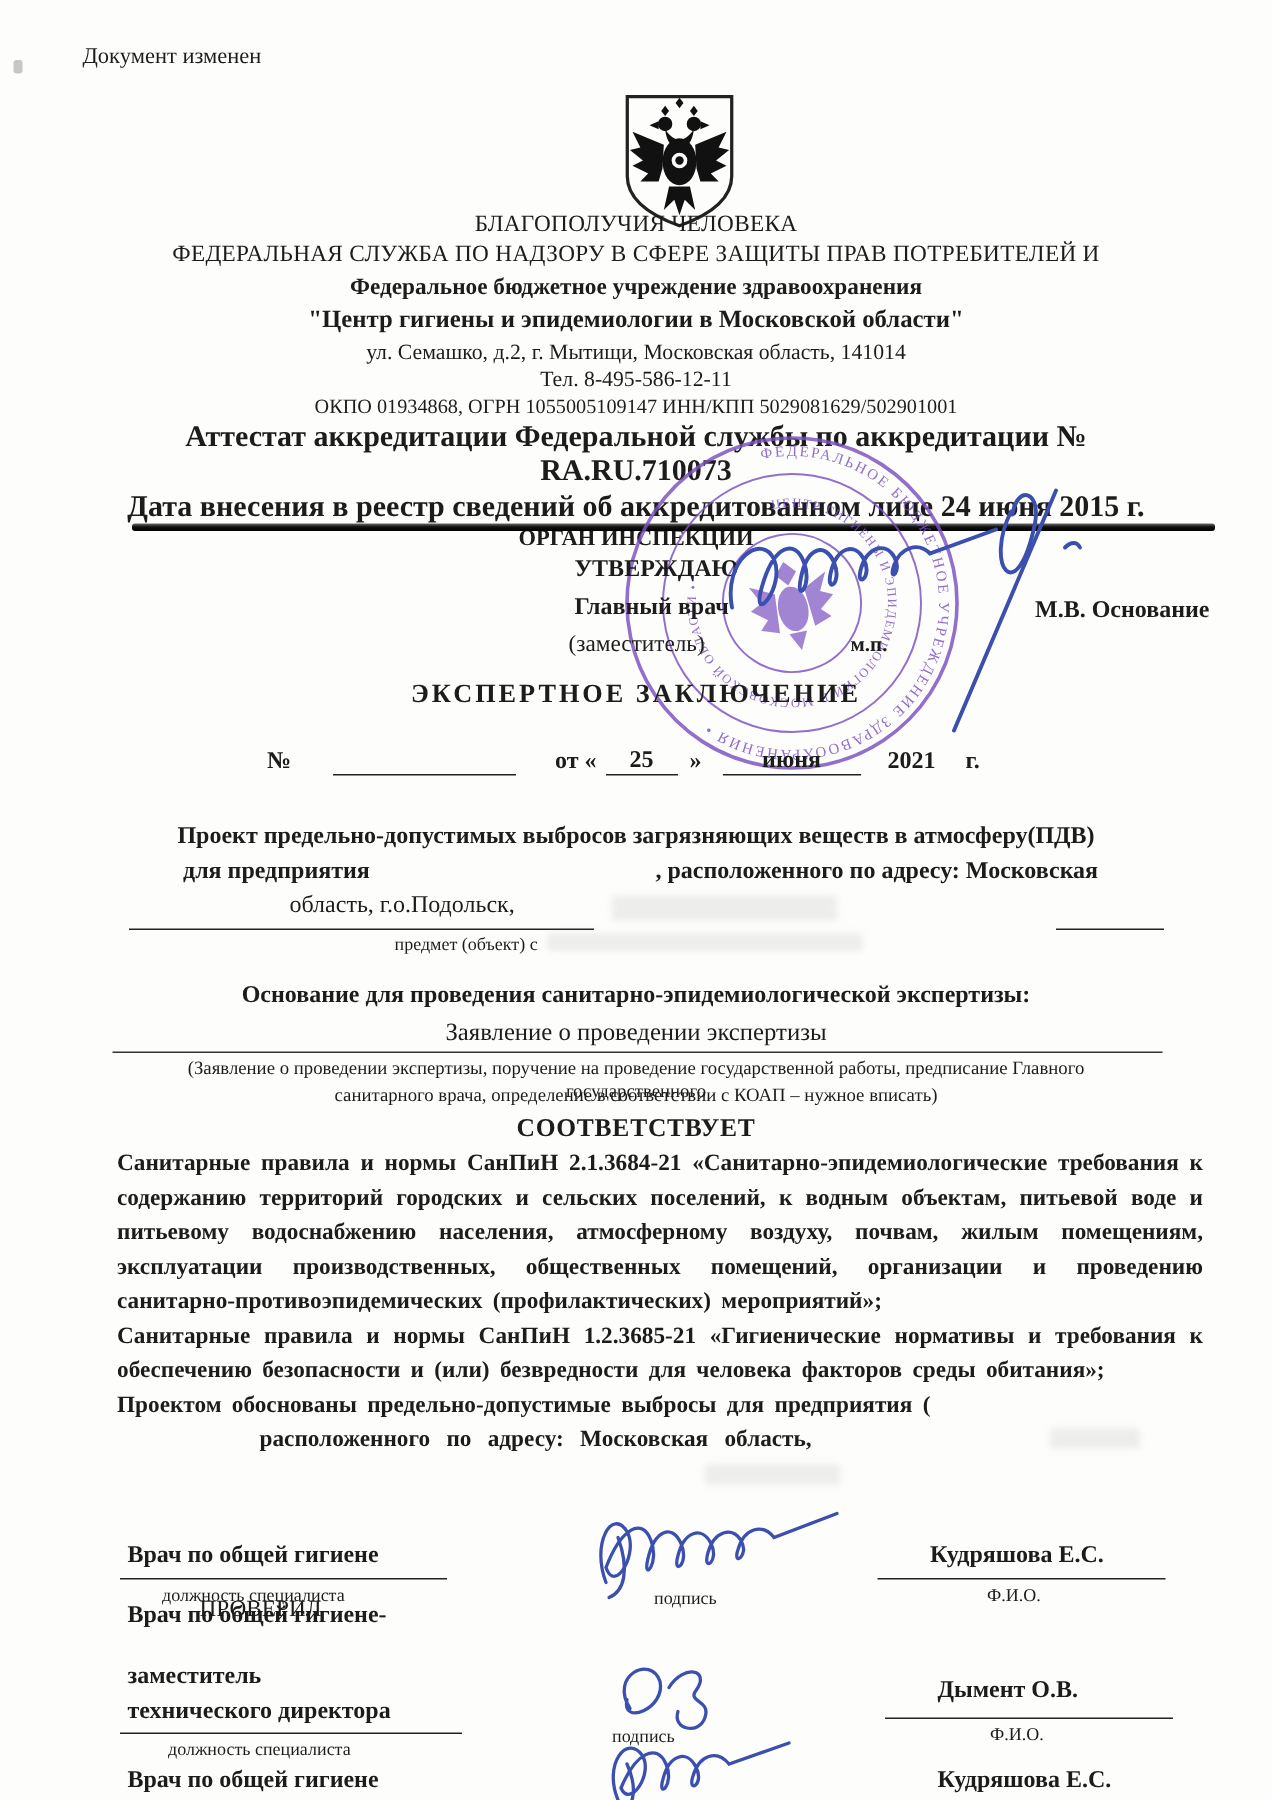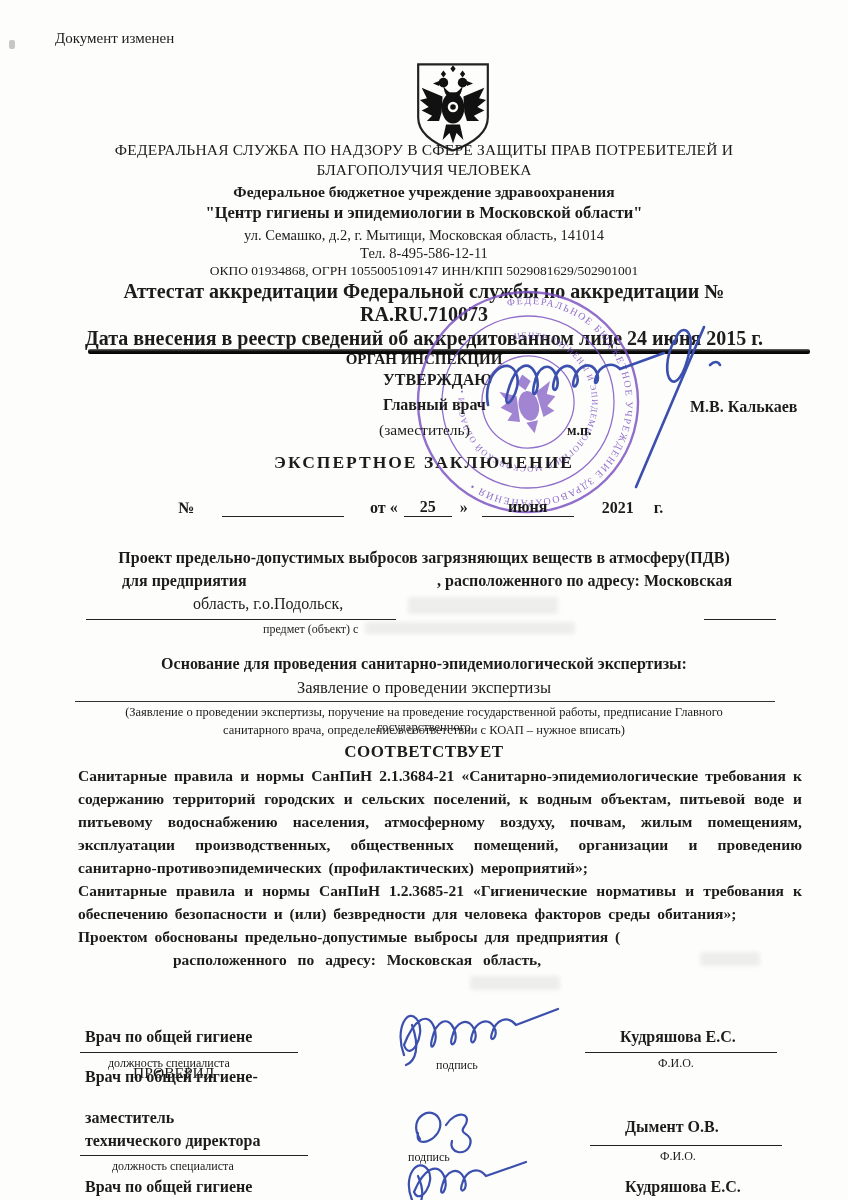--- a/index.html
+++ b/index.html
@@ -84,22 +84,22 @@
       <path d="M38 42 L14 32 L20 44 L12 46 L22 54 L14 58 L26 64 L20 70 L34 70 L37 60 Z"></path>
       <path d="M62 42 L86 32 L80 44 L88 46 L78 54 L86 58 L74 64 L80 70 L66 70 L63 60 Z"></path>
       <path d="M42 74 L38 92 L46 84 L50 96 L54 84 L62 92 L58 74 Z"></path>
       <circle cx="50" cy="54" r="6" fill="#fdfdfb"></circle>
       <circle cx="50" cy="54" r="3.2" fill="#111"></circle>
     </g>
   </svg>
 </div>
 
 <div class="abs letterhead">
+  <div class="lh-agency">БЛАГОПОЛУЧИЯ ЧЕЛОВЕКА</div>
   <div class="lh-agency">ФЕДЕРАЛЬНАЯ СЛУЖБА ПО НАДЗОРУ В СФЕРЕ ЗАЩИТЫ ПРАВ ПОТРЕБИТЕЛЕЙ И</div>
-  <div class="lh-agency">БЛАГОПОЛУЧИЯ ЧЕЛОВЕКА</div>
   <div class="lh-inst-type">Федеральное бюджетное учреждение здравоохранения</div>
   <div class="lh-inst-name">"Центр гигиены и эпидемиологии в Московской области"</div>
   <div class="lh-address">ул. Семашко, д.2, г. Мытищи, Московская область, 141014</div>
   <div class="lh-phone">Тел. 8-495-586-12-11</div>
   <div class="lh-reg">ОКПО 01934868, ОГРН 1055005109147 ИНН/КПП 5029081629/502901001</div>
   <div class="lh-accr">Аттестат аккредитации Федеральной службы по аккредитации № RA.RU.710073</div>
   <div class="lh-accr">Дата внесения в реестр сведений об аккредитованном лице 24 июня 2015 г.</div>
   <div class="lh-organ">ОРГАН ИНСПЕКЦИИ</div>
 </div>
 
@@ -129,21 +129,21 @@
       <path d="M130 112 L146 104 L140 116 L148 120 L138 128 L144 134 L132 138 Z"></path>
       <path d="M114 140 L120 152 L126 140 Z"></path>
     </g>
   </svg>
 </div>
 
 <div class="abs approve-label">УТВЕРЖДАЮ</div>
 <div class="abs approve-pos">Главный врач</div>
 <div class="abs approve-dep">(заместитель)</div>
 <div class="abs approve-mp">м.п.</div>
-<div class="abs approve-name">М.В. Калькаев</div>
+<div class="abs approve-name">М.В. Основание</div>
 
 <div class="abs sig-kalkaev">
   <svg width="310" height="180" viewBox="0 0 310 180">
     <g stroke="#3b4fae" stroke-width="2.6" fill="none" stroke-linecap="round">
       <path d="M10 90 C4 58 30 40 38 58 C46 76 22 104 30 76 C38 48 52 44 58 60 C64 76 52 88 56 70 C60 50 72 46 78 60 C84 74 72 82 76 66 C80 50 92 46 98 58 C104 70 92 78 96 64 C100 50 112 46 118 56 C124 66 114 74 118 62 C122 50 134 46 142 54 L186 38"></path>
       <path d="M196 26 C178 62 200 92 212 34 C216 12 200 8 197 28"></path>
       <path d="M232 50 C236 46 240 46 242 50"></path>
       <path d="M226 12 L158 172"></path>
     </g>
   </svg>
@@ -151,21 +151,21 @@
 
 <div class="abs doc-title">ЭКСПЕРТНОЕ ЗАКЛЮЧЕНИЕ</div>
 
 <div class="abs num-line">
   <span class="seg" style="margin-left:100px;">№</span>
   <span class="seg u blank-no">&nbsp;</span>
   <span class="seg" style="margin-left:26px;">от «</span>
   <span class="seg u ctr" style="width:48px;margin-left:6px;">25</span>
   <span class="seg" style="margin-left:8px;">»</span>
   <span class="seg u ctr" style="width:92px;margin-left:14px;">июня</span>
-  <span class="seg" style="margin-left:28px;">2021</span>
+  <span class="seg" style="margin-left:18px;">2021</span>
   <span class="seg" style="margin-left:20px;">г.</span>
 </div>
 
 <div class="abs subj-l1">Проект предельно-допустимых выбросов загрязняющих веществ в атмосферу(ПДВ)</div>
 <div class="abs subj-l2-left">для предприятия</div>
 <div class="abs subj-l2-right">, расположенного по адресу: Московская</div>
 <div class="abs subj-l3">область, г.о.Подольск, </div>
 <div class="abs subj-underline"></div>
 <div class="abs subj-underline-r"></div>
 <div class="abs subj-caption">предмет (объект) с</div>

